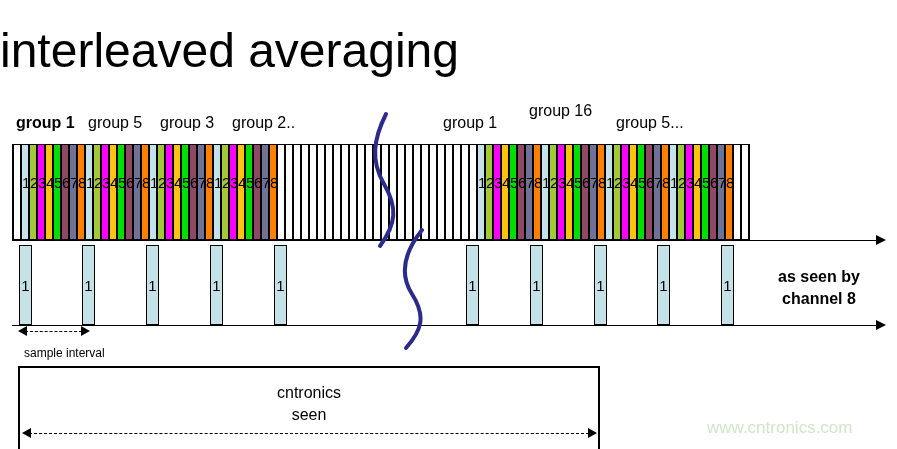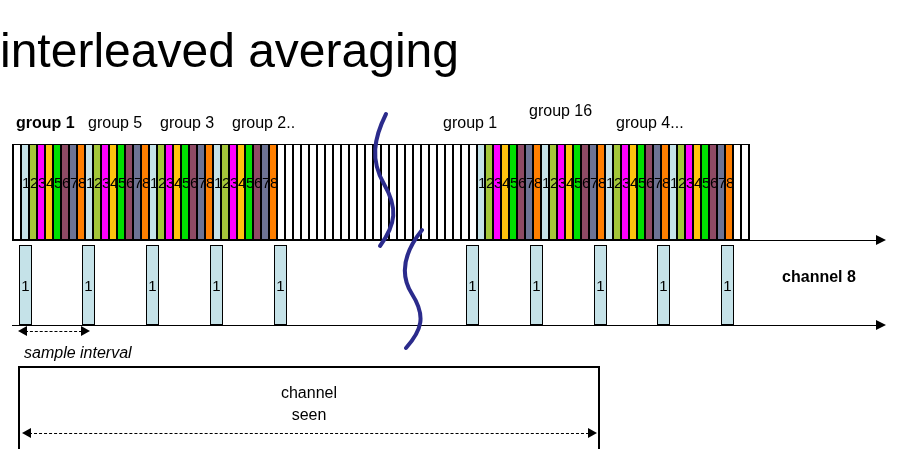--- a/index.html
+++ b/index.html
@@ -58,21 +58,21 @@
   .dimarrow-l{
     position:absolute;width:0;height:0;
     border-top:5px solid transparent;border-bottom:5px solid transparent;
     border-right:9px solid #000;
   }
   .dimarrow-r{
     position:absolute;width:0;height:0;
     border-top:5px solid transparent;border-bottom:5px solid transparent;
     border-left:9px solid #000;
   }
-  .caption{position:absolute;font-size:16px;white-space:nowrap;line-height:20px;font-style:italic;}
+  .caption{position:absolute;font-size:12px;white-space:nowrap;line-height:20px;}
 
   #aperturebox{
     position:absolute;left:18px;top:366px;width:582px;height:95px;
     box-sizing:border-box;
     border-left:2px solid #000;border-right:2px solid #000;border-top:2px solid #000;
     border-bottom:none;background:transparent;
   }
   .aplabel{
     position:absolute;left:18px;top:382px;width:582px;text-align:center;
     font-size:16px;line-height:22px;
@@ -93,21 +93,21 @@
 
   <div class="title">interleaved averaging</div>
 
   <div class="grouplabel" style="left:16px;top:114px;font-weight:bold;">group 1</div>
   <div class="grouplabel" style="left:88px;top:114px;">group 5</div>
   <div class="grouplabel" style="left:160px;top:114px;">group 3</div>
   <div class="grouplabel" style="left:232px;top:114px;">group 2..</div>
 
   <div class="grouplabel" style="left:443px;top:114px;">group 1</div>
   <div class="grouplabel" style="left:529px;top:102px;">group 16</div>
-  <div class="grouplabel" style="left:616px;top:114px;">group 4...</div>
+  <div class="grouplabel" style="left:616px;top:114px;">group 5...</div>
 
   <div id="stream" style="width: 738px;">
       <div class="bar" style="left: 0px; width: 8px; background: rgb(255, 255, 255);"></div>
       <div class="bar" style="left: 8px; width: 8px; background: rgb(197, 226, 232);">
         <span class="barnum">1</span>
       </div>
       <div class="bar" style="left: 16px; width: 8px; background: rgb(164, 198, 57);">
         <span class="barnum">2</span>
       </div>
       <div class="bar" style="left: 24px; width: 8px; background: rgb(255, 0, 255);">
@@ -371,25 +371,27 @@
     <path d="M30 2 C 14 22, 6 44, 20 66 C 34 88, 30 102, 14 120" fill="none" stroke="#2b2b8c" stroke-width="4" stroke-linecap="round"></path>
   </svg>
 
   <div class="dimarrow-l" style="left:18px;top:326px;"></div>
   <div class="dimline" style="left:25px;top:331px;width:57px;"></div>
   <div class="dimarrow-r" style="left:81px;top:326px;"></div>
   <div class="caption" style="left:24px;top:343px;">sample interval</div>
 
   <div id="aperturebox"></div>
   <div class="aplabel">
-    <div>channel</div>
+    <div>cntronics</div>
     <div>seen</div>
   </div>
   <div class="dimarrow-l" style="left:22px;top:428px;"></div>
   <div class="dimline" style="left:29px;top:433px;width:560px;"></div>
   <div class="dimarrow-r" style="left:588px;top:428px;"></div>
 
   <div class="seenby">
+    <div>as seen by</div>
     <div>channel 8</div>
   </div>
 
+  <div class="watermark">www.cntronics.com</div>
 
 </div>
 
 </body></html>

